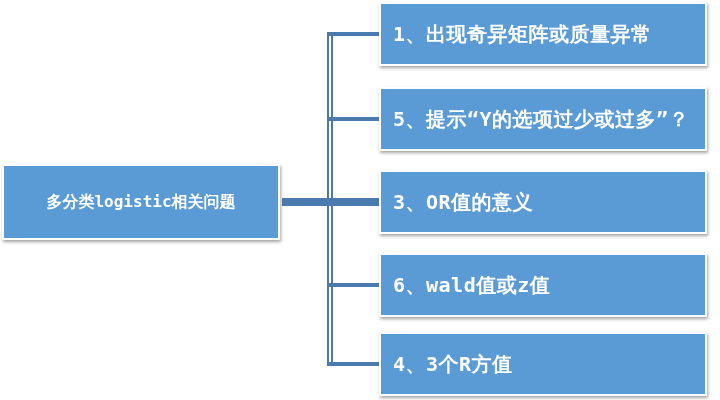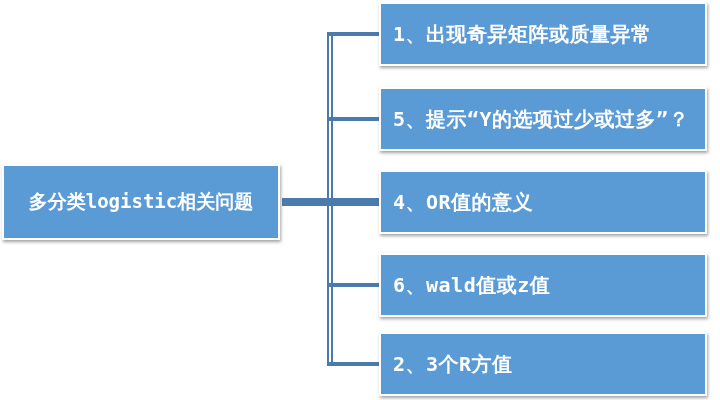--- a/index.html
+++ b/index.html
@@ -26,21 +26,21 @@
     display: flex;
     align-items: center;
     white-space: nowrap;
   }
   .root-node {
     left: 2px;
     top: 164px;
     width: 278px;
     height: 76px;
     justify-content: center;
-    font-size: 19px;
+    font-size: 16px;
   }
   .child-node {
     left: 379px;
     width: 328px;
     height: 64px;
     padding-left: 12px;
     font-size: 20px;
     letter-spacing: 0.5px;
   }
   .child-1 { top: 2px;   }
@@ -85,24 +85,24 @@
 
   <div class="node child-node child-1">
     <span>1、出现奇异矩阵或质量异常</span>
   </div>
 
   <div class="node child-node child-2">
     <span>5、提示“Y的选项过少或过多”？</span>
   </div>
 
   <div class="node child-node child-3">
-    <span>4、OR值的意义</span>
+    <span>3、OR值的意义</span>
   </div>
 
   <div class="node child-node child-4">
     <span>6、wald值或z值</span>
   </div>
 
   <div class="node child-node child-5">
-    <span>2、3个R方值</span>
+    <span>4、3个R方值</span>
   </div>
 
 </div>
 
 </body></html>

